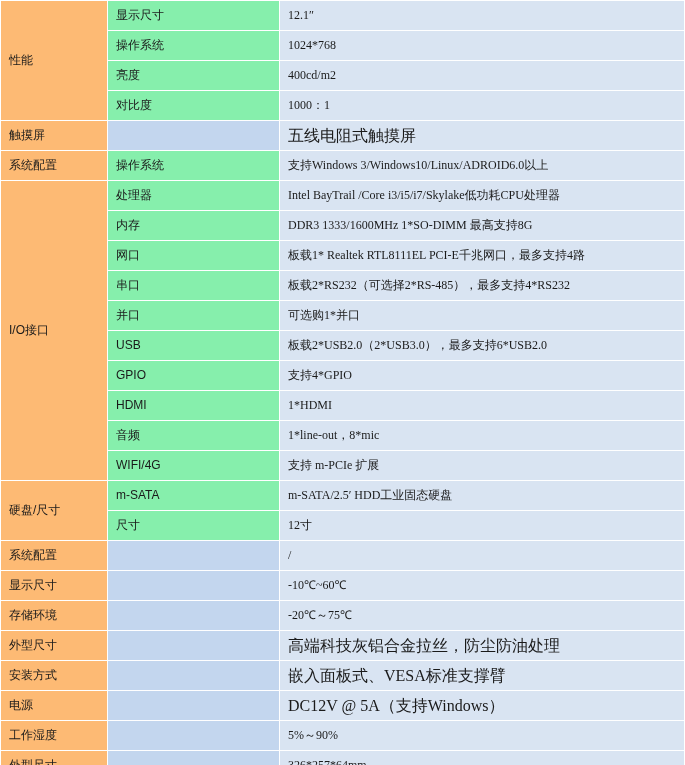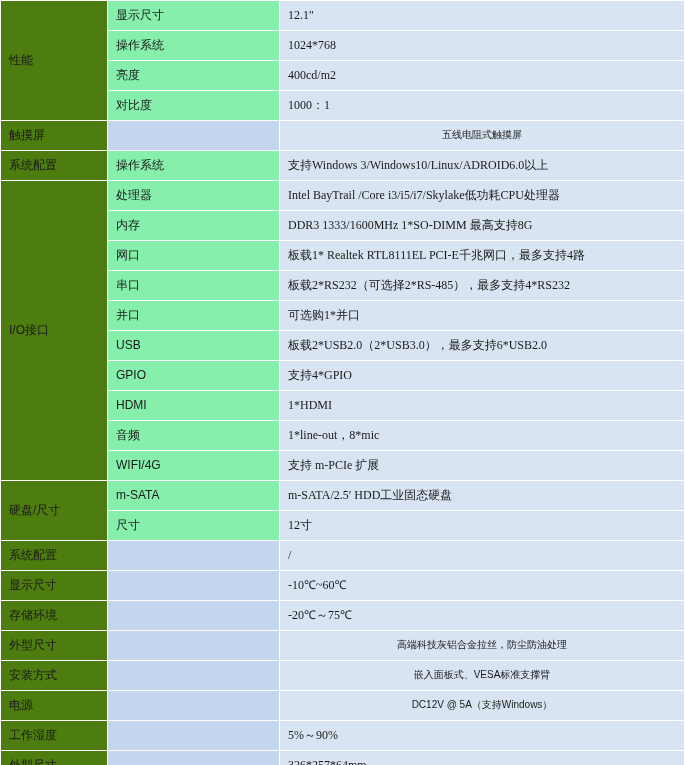--- a/index.html
+++ b/index.html
@@ -23,40 +23,39 @@
   table.spec td {
     border: 1px solid #ffffff;
     padding: 0 8px;
     height: 29px;
     vertical-align: middle;
     font-size: 12px;
     line-height: 1.25;
     word-break: break-word;
   }
   td.cat {
-    background: #4d7c0f;
+    background: #fdba74;
     color: #1a1a1a;
     width: 90px;
   }
   td.sub {
     background: #86efac;
     color: #1a1a1a;
     width: 155px;
   }
   td.val {
     background: #d9e4f2;
     color: #1a1a1a;
     font-family: Liberation Serif, serif;
     font-size: 11.5px;
     letter-spacing: 0px;
   }
   td.val.cn {
-    font-family: Liberation Sans, sans-serif;
-    font-size: 10px;
-    text-align: center;
+    font-family: Liberation Serif, serif;
+    font-size: 16px;
   }
   td.sub.empty { background: #c3d6ee; }
 </style>
 </head>
 <body>
 
 <table class="spec">
   <tbody>
       <tr>
         <td class="cat" rowspan="4">性能</td>

